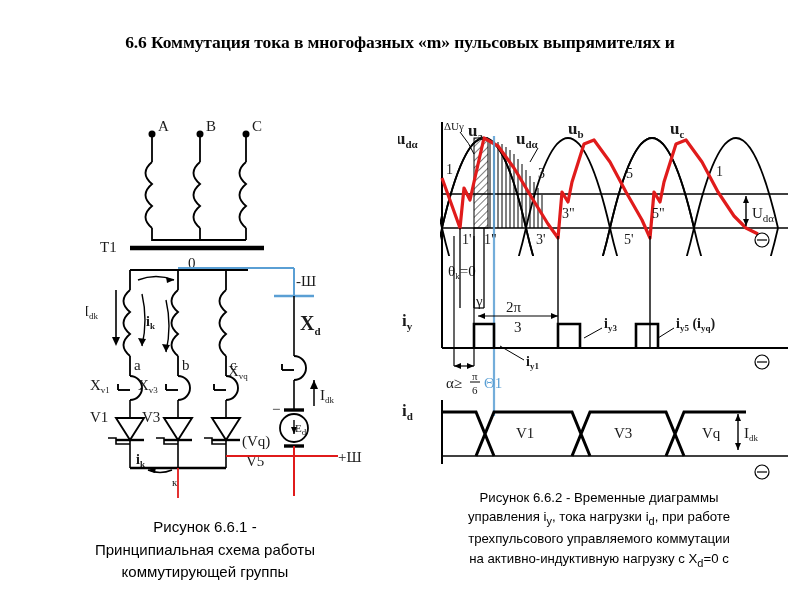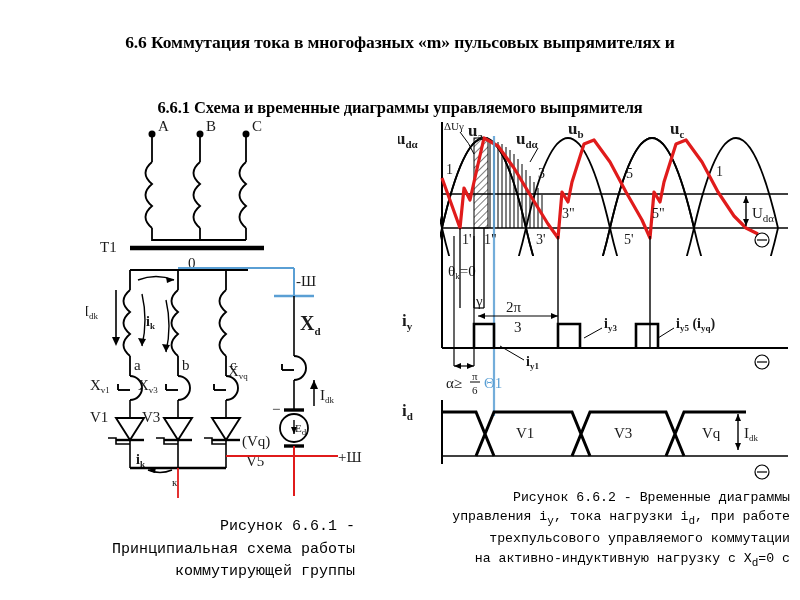--- a/index.html
+++ b/index.html
@@ -43,22 +43,22 @@
     width: 784px;
     text-align: center;
     font-weight: bold;
     font-size: 16.5px;
     letter-spacing: -0.1px;
   }
 
   
   .caption {
     position: absolute;
-    text-align: right;
-    font-family: Liberation Mono, monospace;
+    text-align: center;
+    font-family: Liberation Sans, sans-serif;
     font-size: 15px;
     line-height: 1.5;
   }
   #caption-left {
     left: 55px;
     top: 490px;
     width: 300px;
   }
   #caption-right {
     left: 408px;
@@ -91,21 +91,20 @@
 </style>
 </head>
 <body>
 
 <div id="slide">
 
   <div class="title-main">
     <div>6.6 Коммутация тока в многофазных «m» пульсовых выпрямителях и</div>
   </div>
 
-  <div class="title-sub">6.6.1 Схема и временные диаграммы управляемого выпрямителя</div>
 
   <svg id="fig-circuit" class="fig" width="320" height="380" viewBox="0 0 320 380">
 
     <g>
       <circle cx="66" cy="16" r="3.5" fill="#000"></circle>
       <circle cx="114" cy="16" r="3.5" fill="#000"></circle>
       <circle cx="160" cy="16" r="3.5" fill="#000"></circle>
       <text class="lbl" x="72" y="13">A</text>
       <text class="lbl" x="120" y="13">B</text>
       <text class="lbl" x="166" y="13">C</text>

